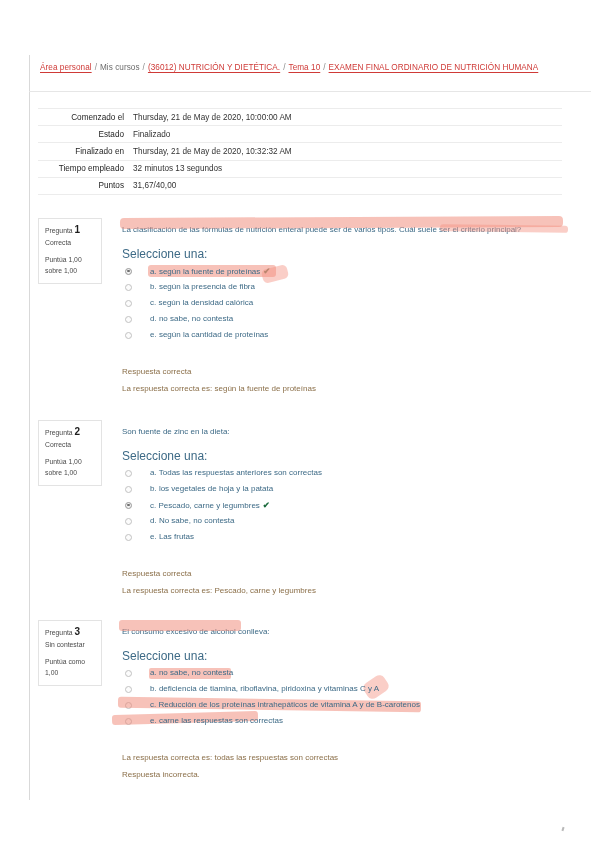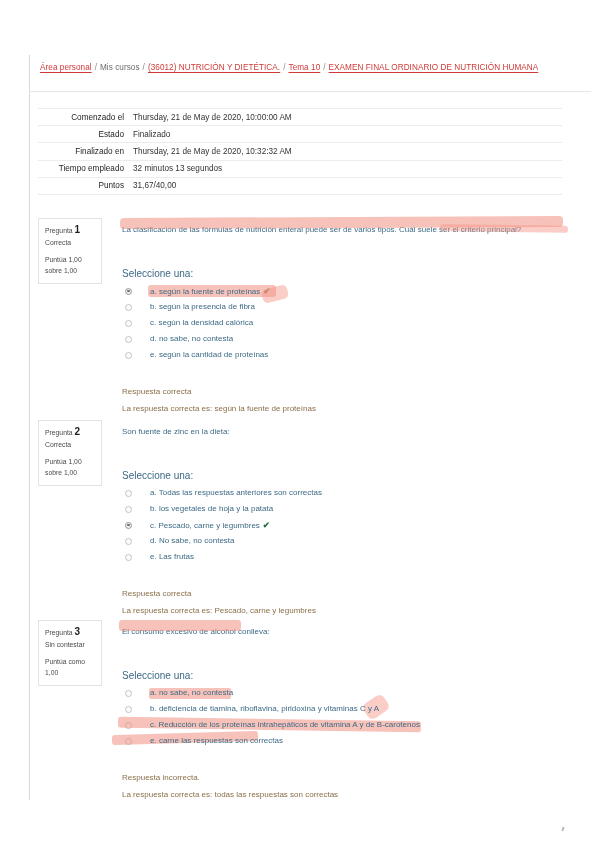--- a/index.html
+++ b/index.html
@@ -150,22 +150,22 @@
     width: 445px;
   }
   .qtext {
     position: relative;
     font-size: 8px;
     line-height: 12px;
     color: #3d6a86;
     display: inline-block;
   }
   .prompt {
-    margin-top: 32px;
-    font-size: 10px;
+    margin-top: 12px;
+    font-size: 12px;
     line-height: 12px;
     color: #3d6a86;
   }
   .answers {
     margin-top: 3px;
   }
   .answer {
     position: relative;
     height: 16px;
     font-size: 8px;
@@ -392,20 +392,20 @@
           <span class="alabel">c. Reducción de los proteínas intrahepáticos de vitamina A y de B-carotenos</span>
         </div>
         <div class="answer">
           <div class="hl deep" style="left:-10px; top:0px; width:146px; height:10px; border-radius:3px; transform:rotate(-1.6deg);"></div>
           <span class="radio"></span>
           <span class="alabel">e. carne las respuestas son correctas</span>
         </div>
       </div>
 
       <div class="fb">
+        <span class="fb2">La respuesta correcta es: todas las respuestas son correctas</span>
         <span class="fb2">Respuesta incorrecta.</span>
-        <span class="fb2">La respuesta correcta es: todas las respuestas son correctas</span>
       </div>
     </div>
   </section>
 
   <div id="stray"></div>
 </div>
 
 </body></html>

